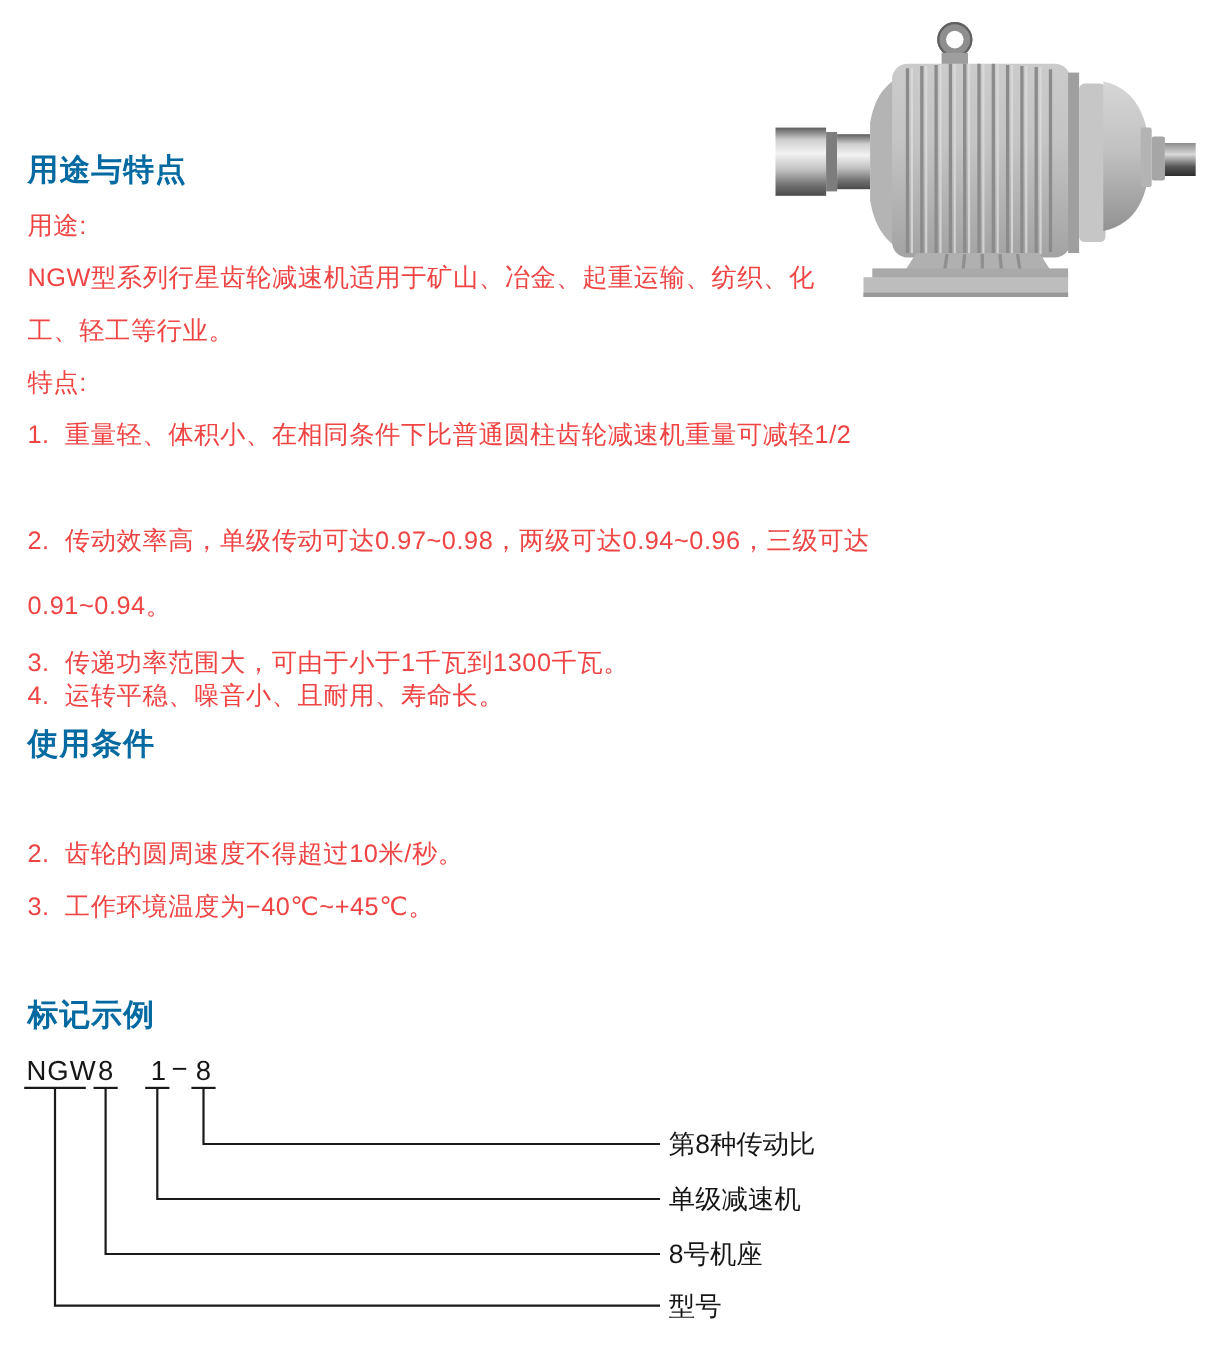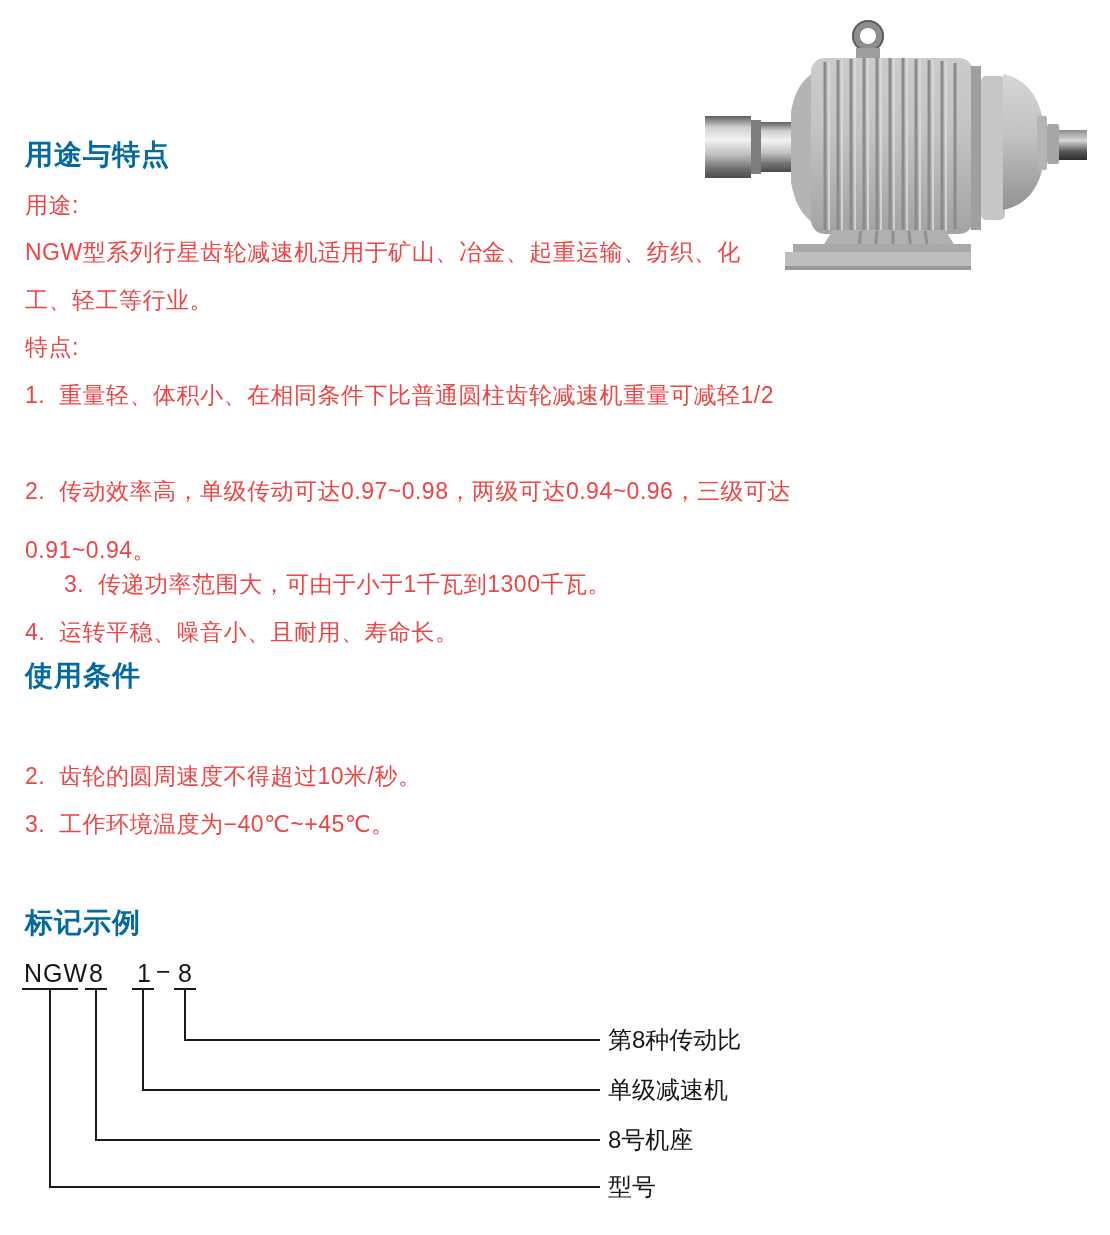--- a/index.html
+++ b/index.html
@@ -129,21 +129,21 @@
   <div class="abs txtcol line" style="top:190px;">用途:</div>
 
   <div class="abs txtcol line" style="top:237px;">NGW型系列行星齿轮减速机适用于矿山、冶金、起重运输、纺织、化</div>
   <div class="abs txtcol line" style="top:285px;">工、轻工等行业。</div>
 
   <div class="abs txtcol line" style="top:332px;">特点:</div>
 
   <div class="abs txtcol line" style="top:380px;">1.  重量轻、体积小、在相同条件下比普通圆柱齿轮减速机重量可减轻1/2</div>
   <div class="abs txtcol line" style="top:476px;">2.  传动效率高，单级传动可达0.97~0.98，两级可达0.94~0.96，三级可达</div>
   <div class="abs txtcol line" style="top:523px;margin-top:12px;">0.91~0.94。</div>
-  <div class="abs txtcol line" style="top:569px;margin-left:39px;">3.  传递功率范围大，可由于小于1千瓦到1300千瓦。</div>
+  <div class="abs txtcol line" style="top:587px;">3.  传递功率范围大，可由于小于1千瓦到1300千瓦。</div>
   <div class="abs txtcol line" style="top:617px;">4.  运转平稳、噪音小、且耐用、寿命长。</div>
 
   <div class="abs txtcol h" style="top:657px;">使用条件</div>
 
   <div class="abs txtcol line" style="top:761px;">2.  齿轮的圆周速度不得超过10米/秒。</div>
   <div class="abs txtcol line" style="top:809px;">3.  工作环境温度为−40℃~+45℃。</div>
 
   <div class="abs txtcol h" style="top:904px;">标记示例</div>
 
   <svg class="abs" style="left:0;top:950px;" width="780" height="280" viewBox="0 0 780 280">

